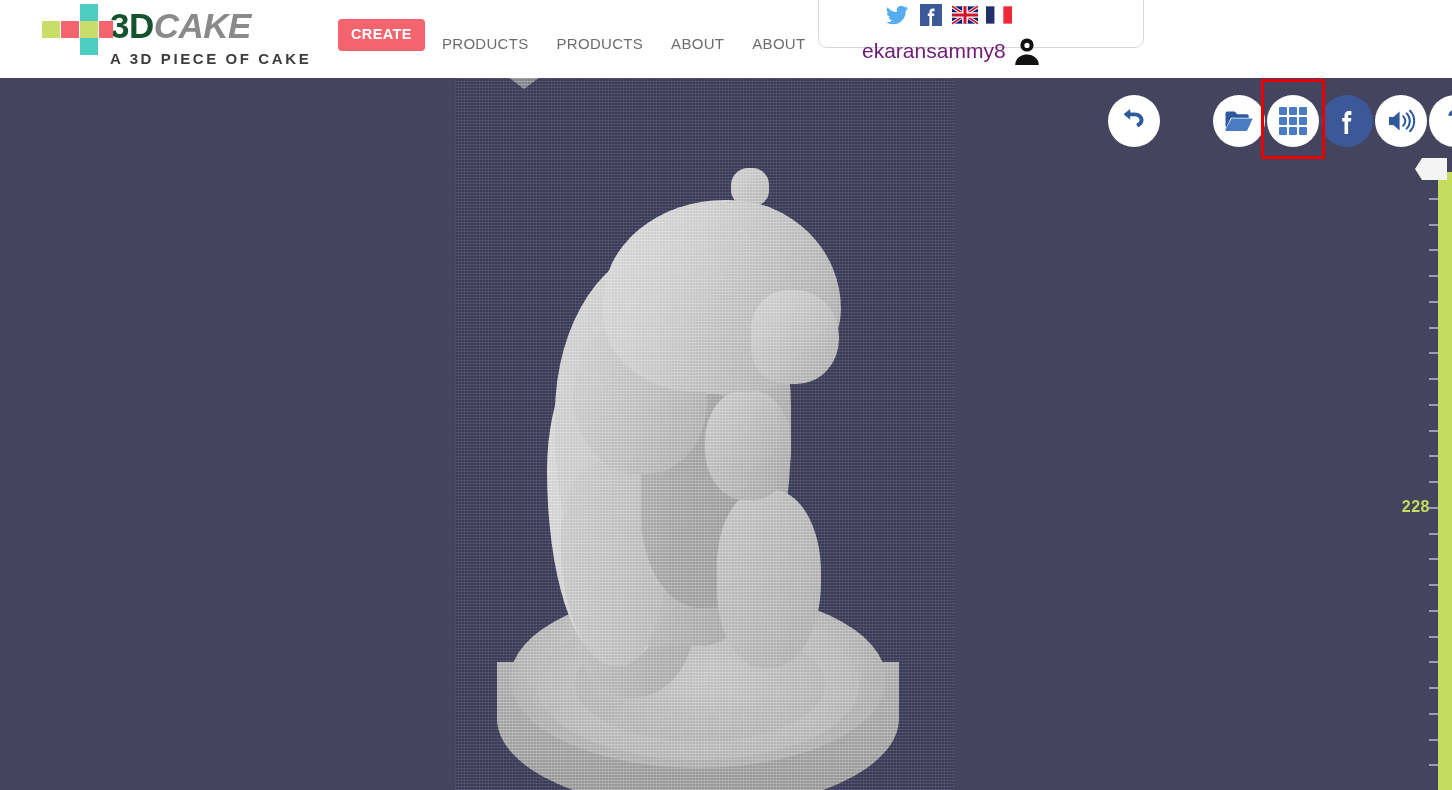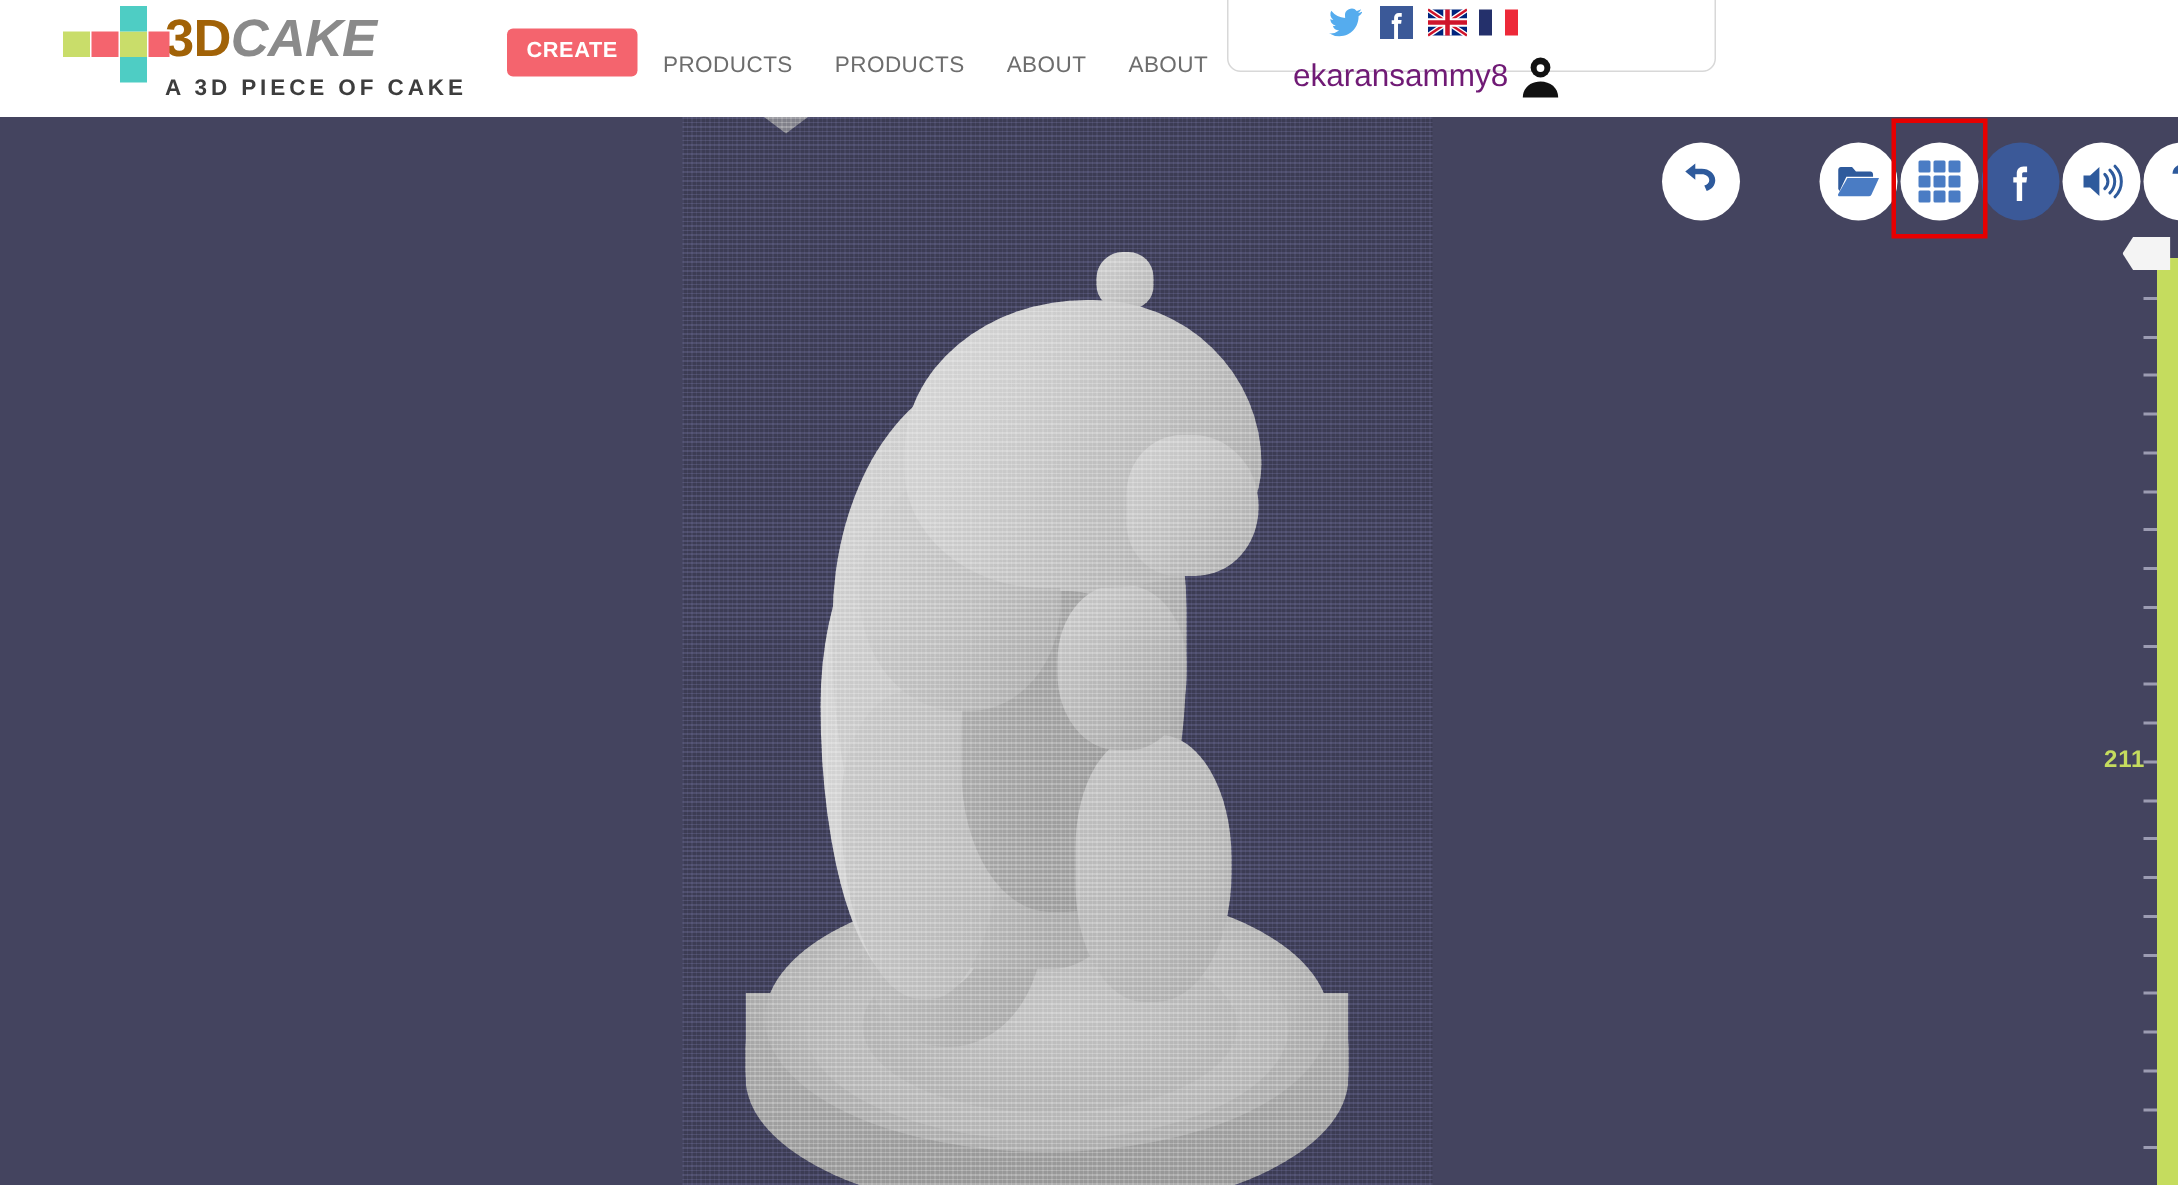--- a/index.html
+++ b/index.html
@@ -16,21 +16,21 @@
     position: absolute; top: 0; left: 0;
     width: 1452px; height: 78px;
     background: #ffffff;
     z-index: 40;
   }
   .brand { position: absolute; left: 42px; top: 3px; display: flex; align-items: flex-start; }
   .logo-mark { position: relative; width: 62px; height: 50px; margin-top: 2px; }
   .logo-sq { position: absolute; width: 18px; height: 17px; }
   .brand-text { margin-left: 6px; padding-top: 5px; }
   .wordmark { font-size: 35px; font-weight: bold; letter-spacing: -0.5px; line-height: 1; white-space: nowrap; }
-  .wm-3d { color: #a16207; font-style: normal; margin-top: 46px; }
+  .wm-3d { color: #14532d; font-style: normal; margin-top: 46px; }
   .wm-slash { color: #8a8a8a; font-style: italic; }
   .tagline {
     font-size: 15px; font-weight: bold; color: #3d3d3d;
     letter-spacing: 2.6px; margin-top: 7px; white-space: nowrap;
   }
 
   .mainnav { position: absolute; left: 338px; top: 19px; display: flex; align-items: flex-end; gap: 0; }
   .nav-create {
     background: #f4646e; color: #ffffff; font-size: 14.5px; font-weight: bold;
     letter-spacing: 0.4px; padding: 8px 13px 9px; border-radius: 4px;
@@ -405,16 +405,16 @@
         <i style="top: 412px;"></i>
         <i style="top: 438px;"></i>
         <i style="top: 464px;"></i>
         <i style="top: 489px;"></i>
         <i style="top: 515px;"></i>
         <i style="top: 541px;"></i>
         <i style="top: 567px;"></i>
         <i style="top: 592px;"></i>
       </div>
     <div class="ruler-handle"></div>
-    <div class="ruler-value">211</div>
+    <div class="ruler-value">228</div>
   </div>
 
 </div>
 
 </body></html>

